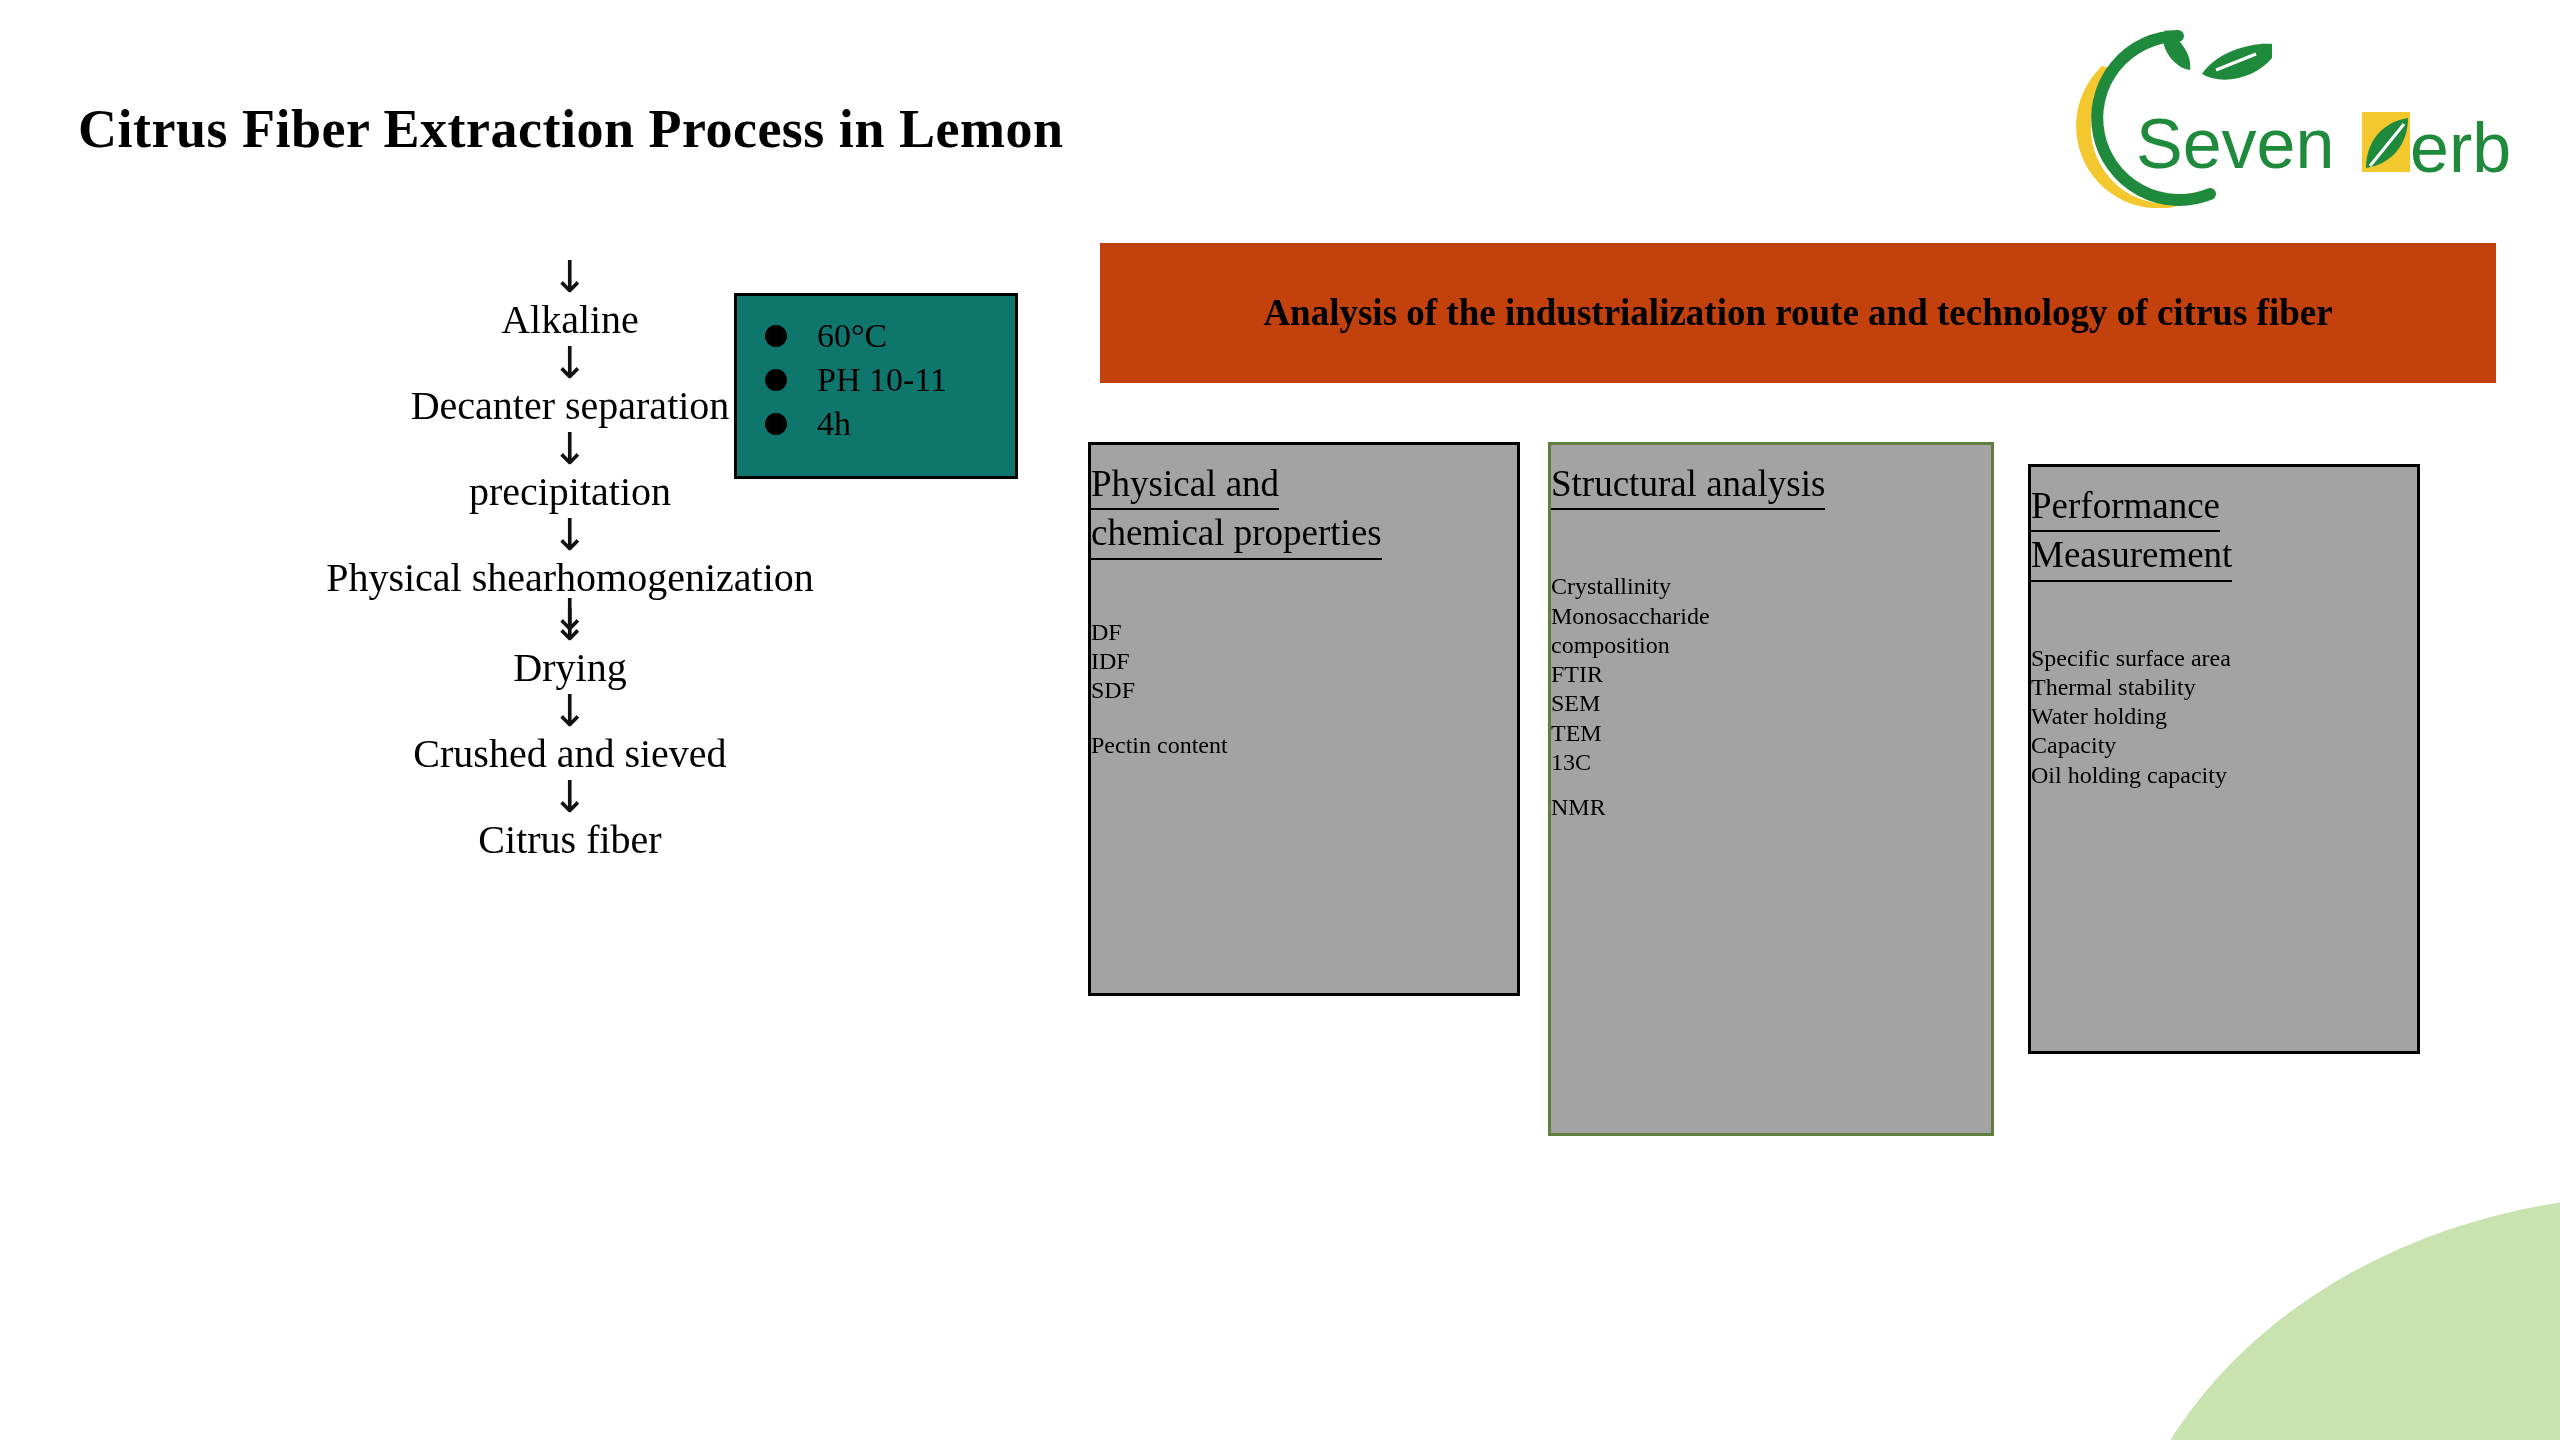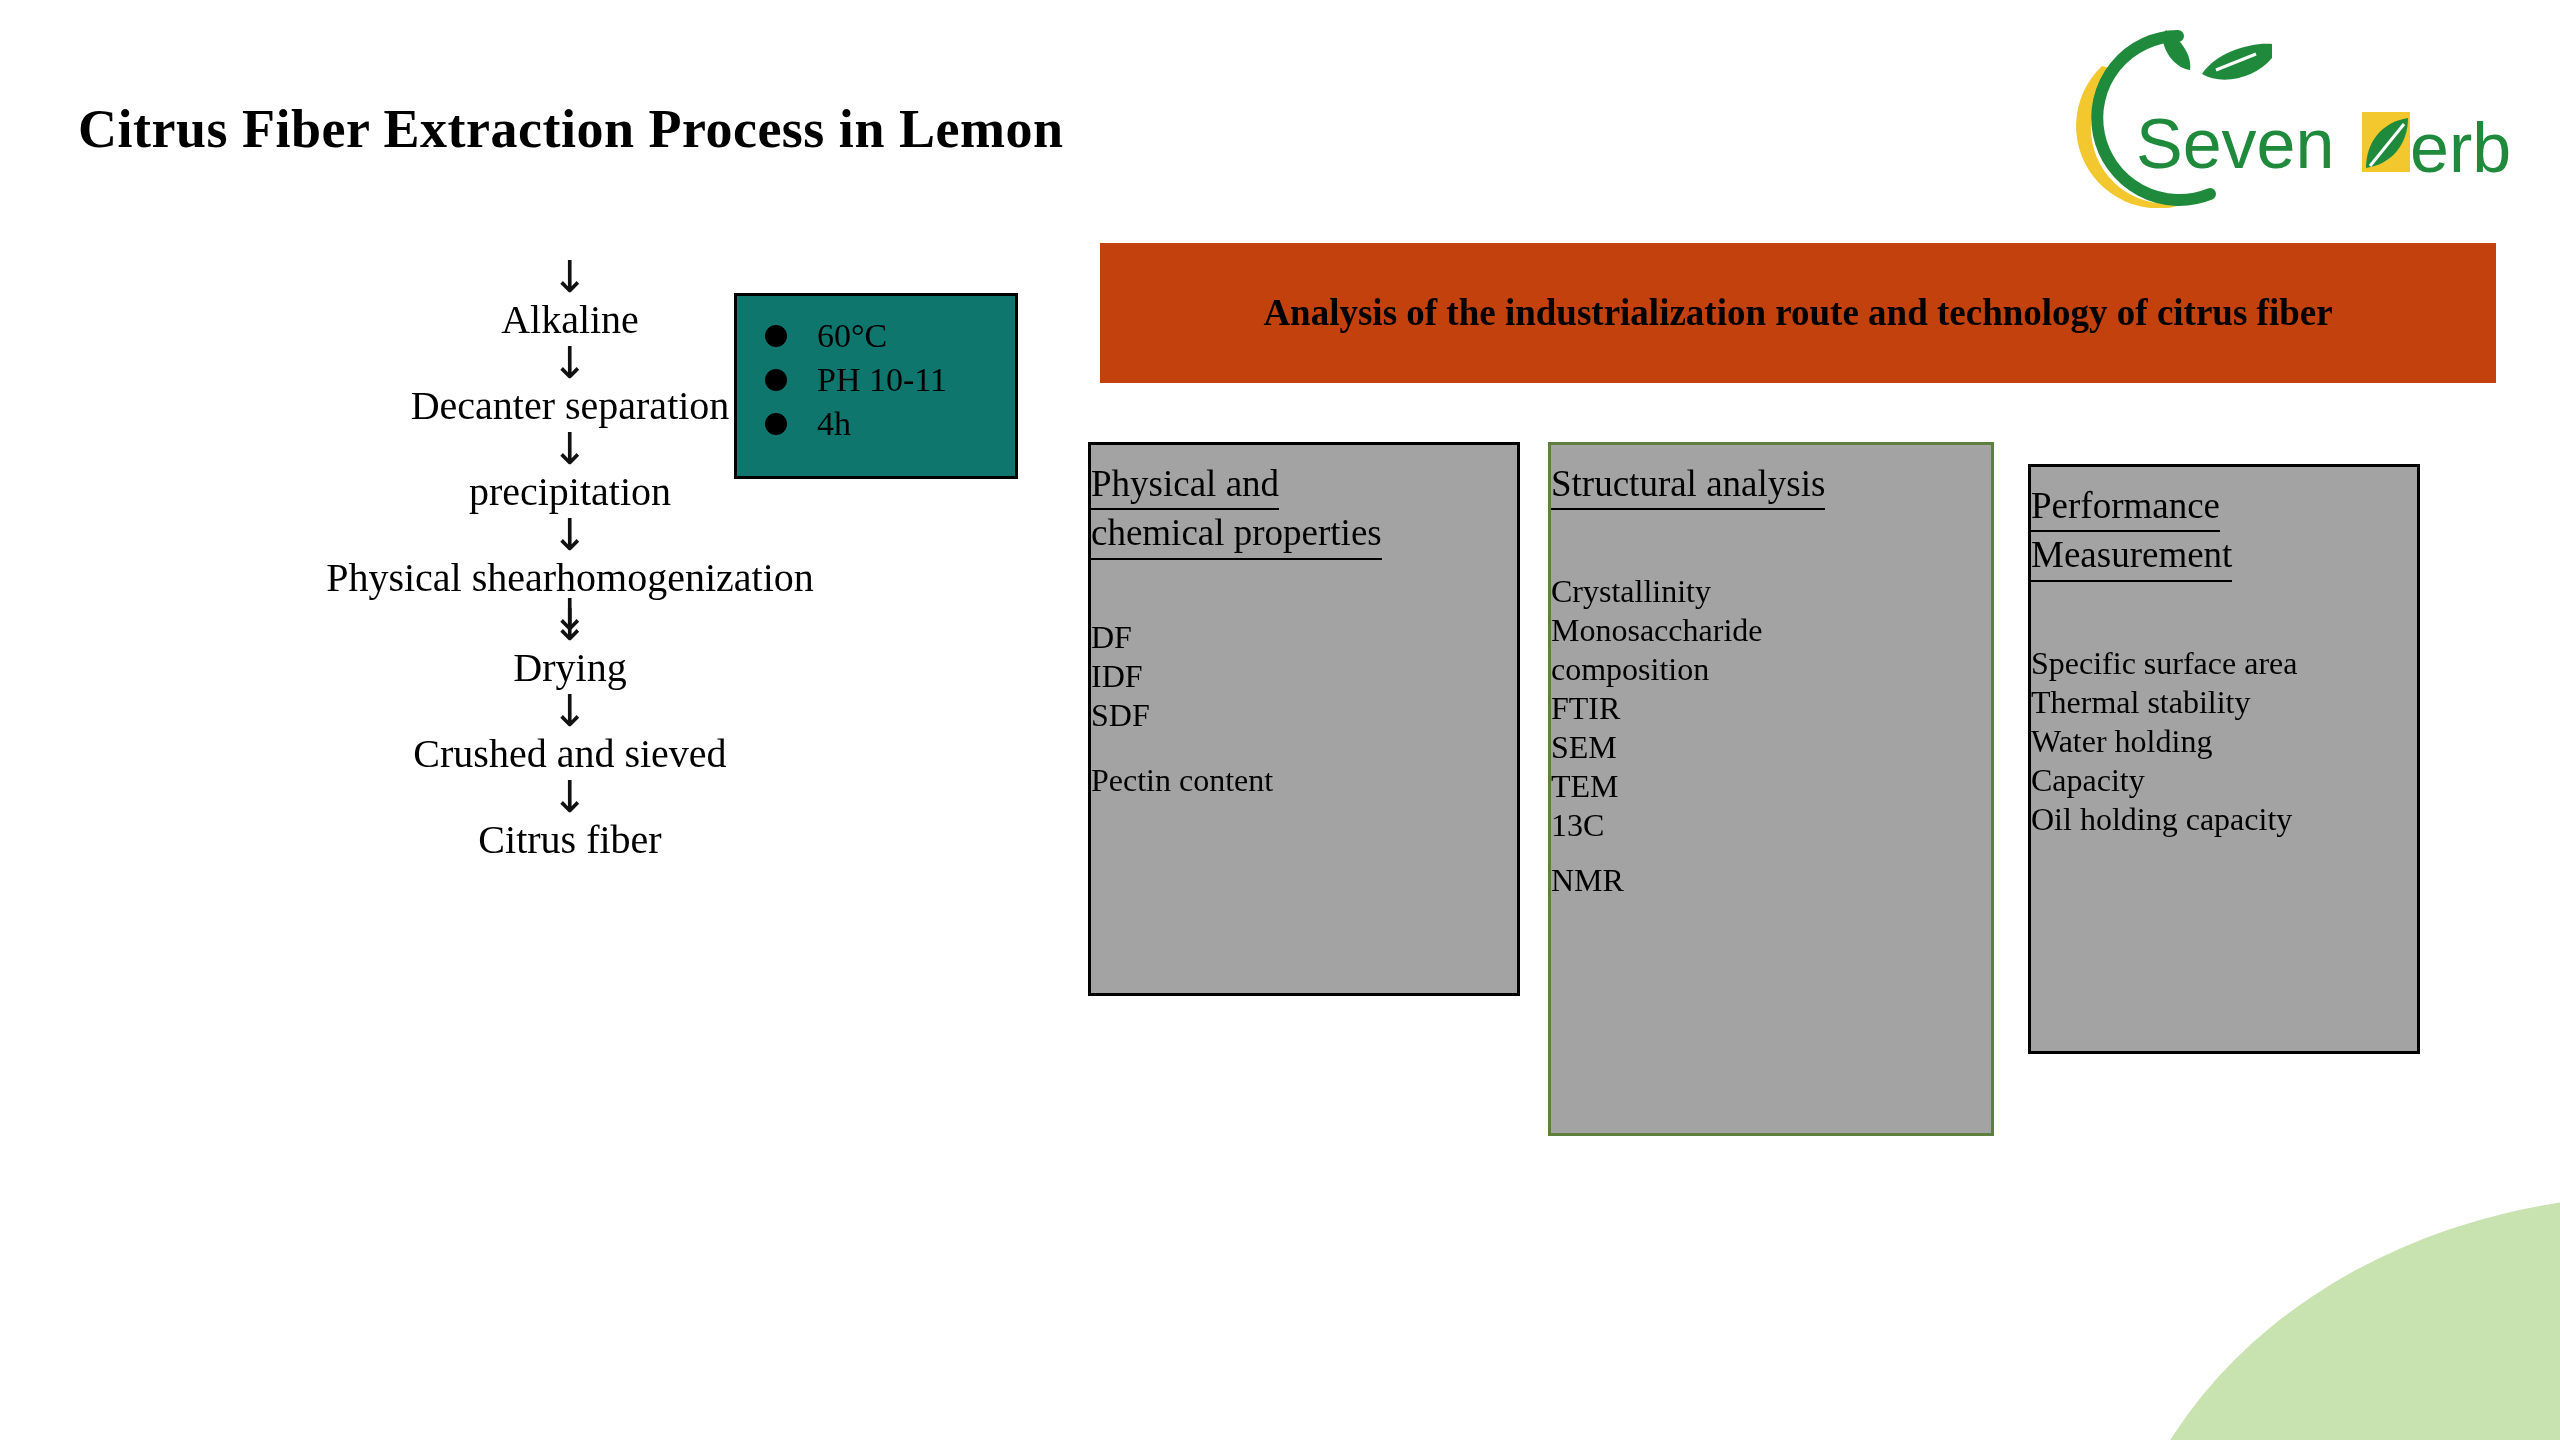--- a/index.html
+++ b/index.html
@@ -135,21 +135,21 @@
     font-size: 37px;
     line-height: 1.25;
     margin-top: 16px;
   }
   .box-heading .hl {
     display: inline-block;
     border-bottom: 2px solid #000;
     padding-bottom: 1px;
   }
   .box-body {
-    font-size: 32px;
+    font-size: 24px;
     line-height: 1.22;
   }
   #box-physical .box-body { margin-top: 58px; }
   #box-physical .body-gap { height: 26px; }
   #box-structural .box-body { margin-top: 62px; }
   #box-structural .nmr-gap { height: 16px; }
   #box-performance .box-body { margin-top: 62px; }
 
   
   #corner-swoosh {

